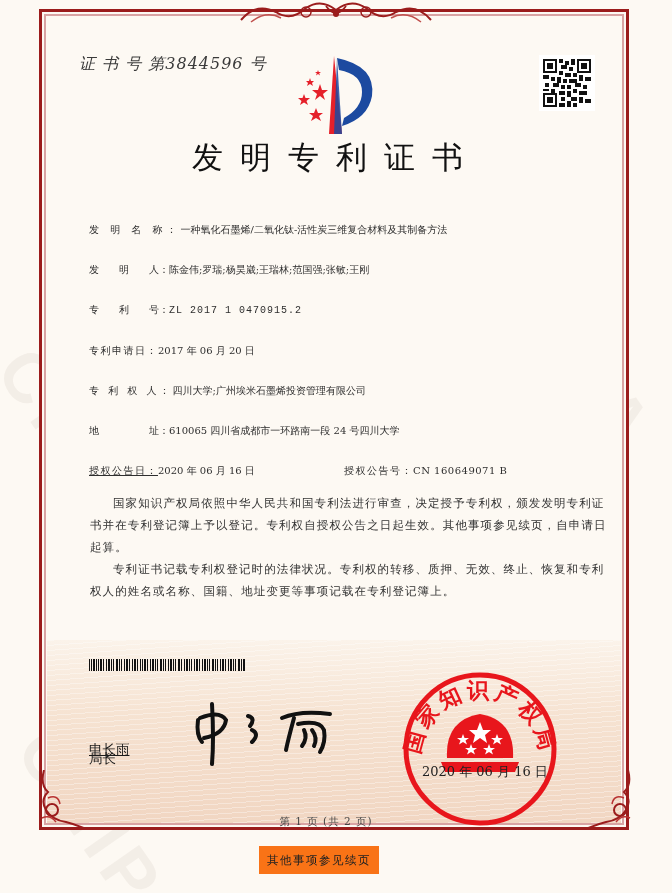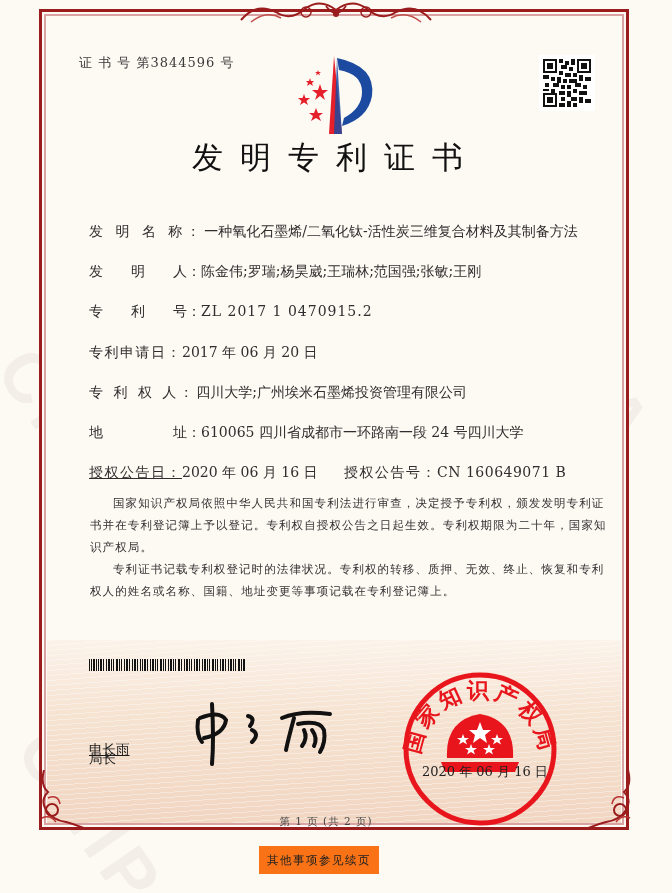--- a/index.html
+++ b/index.html
@@ -29,35 +29,35 @@
     background:
       repeating-linear-gradient(176deg, rgba(255,255,255,0.35) 0 1px, transparent 1px 5px),
       linear-gradient(180deg, #fbf3ea 0%, #f6e3d2 40%, #f1d6c2 100%);
   }
   .top-ornament {
     position: absolute; left: 236px; top: 0; width: 200px; height: 26px;
     display: flex; justify-content: center; align-items: center;
   }
   .corner-ornament { position: absolute; width: 46px; height: 60px; }
   .cert-no {
-    position: absolute; left: 79px; top: 54px; font-size: 13px;
-    letter-spacing: 1px; color: #3a3a3a;
+    position: absolute; left: 79px; top: 54px; font-size: 16px;
+    letter-spacing: 1px; color: #3a3a3a; font-style: italic;
   }
   .logo { position: absolute; left: 284px; top: 56px; width: 100px; height: 78px; }
   .qr {
     position: absolute; left: 539px; top: 55px; width: 56px; height: 56px;
     background: #fff; padding: 4px; box-sizing: border-box;
   }
   .title {
     position: absolute; left: 0; right: 0; top: 137px; text-align: center;
     font-family: "DejaVu Sans", sans-serif; font-size: 31px; letter-spacing: 17px;
     color: #111; padding-left: 0;
   }
   .field {
-    position: absolute; left: 89px; font-size: 14px; color: #2e2e2e; white-space: nowrap;
+    position: absolute; left: 89px; font-size: 10px; color: #2e2e2e; white-space: nowrap;
   }
   .field .lbl { display: inline-block; }
   .para {
     position: absolute; left: 90px; width: 518px; font-size: 11.5px; line-height: 22px;
     color: #333; text-indent: 2em; letter-spacing: 1.1px;
   }
   .barcode { position: absolute; left: 89px; top: 656px; width: 156px; height: 12px; }
   .sig-label {
     position: absolute; left: 89px; font-family: "DejaVu Sans", sans-serif;
     font-size: 13.5px; color: #1a1a1a;
@@ -151,40 +151,40 @@
 </div>
 
 <div class="title">发明专利证书</div>
 
 <div class="field" style="top:223px;">
   <span class="lbl" style="letter-spacing:4px;">发 明 名 称：</span><span>一种氧化石墨烯/二氧化钛-活性炭三维复合材料及其制备方法</span>
 </div>
 <div class="field" style="top:263px;">
   <span class="lbl">发　　明　　人：</span><span>陈金伟;罗瑞;杨昊崴;王瑞林;范国强;张敏;王刚</span>
 </div>
-<div class="field" style="top:303px;">
+<div class="field" style="top:303px;font-family:Liberation Mono, monospace;">
   <span class="lbl">专　　利　　号：</span><span style="letter-spacing:1px;">ZL 2017 1 0470915.2</span>
 </div>
 <div class="field" style="top:344px;">
   <span class="lbl" style="letter-spacing:1.5px;">专利申请日：</span><span>2017 年 06 月 20 日</span>
 </div>
 <div class="field" style="top:384px;">
   <span class="lbl" style="letter-spacing:3px;">专 利 权 人：</span><span>四川大学;广州埃米石墨烯投资管理有限公司</span>
 </div>
 <div class="field" style="top:424px;">
   <span class="lbl">地　　　　　址：</span><span>610065 四川省成都市一环路南一段 24 号四川大学</span>
 </div>
 <div class="field" style="top:464px;">
   <span class="lbl" style="letter-spacing:1.5px;text-decoration:underline;">授权公告日：</span><span>2020 年 06 月 16 日</span>
 </div>
 <div class="field" style="top:464px;left:344px;">
   <span class="lbl" style="letter-spacing:1.5px;">授权公告号：</span><span style="letter-spacing:0.5px;">CN 160649071 B</span>
 </div>
 
-<div class="para" style="top:492px;">国家知识产权局依照中华人民共和国专利法进行审查，决定授予专利权，颁发发明专利证书并在专利登记簿上予以登记。专利权自授权公告之日起生效。专利权期限为二十年，国家知识产权局。</div>
+<div class="para" style="top:492px;">国家知识产权局依照中华人民共和国专利法进行审查，决定授予专利权，颁发发明专利证书并在专利登记簿上予以登记。专利权自授权公告之日起生效。其他事项参见续页，自申请日起算。</div>
 <div class="para" style="top:558px;">专利证书记载专利权登记时的法律状况。专利权的转移、质押、无效、终止、恢复和专利权人的姓名或名称、国籍、地址变更等事项记载在专利登记簿上。</div>
 
 <div class="barcode">
   <svg width="156" height="12" viewBox="0 0 156 12" shape-rendering="crispEdges">
     <g fill="#111">
       <rect x="0" y="0" width="1" height="12"></rect>
         <rect x="2" y="0" width="1" height="12"></rect>
         <rect x="4" y="0" width="2" height="12"></rect>
         <rect x="7" y="0" width="1" height="12"></rect>
         <rect x="9" y="0" width="1" height="12"></rect>

